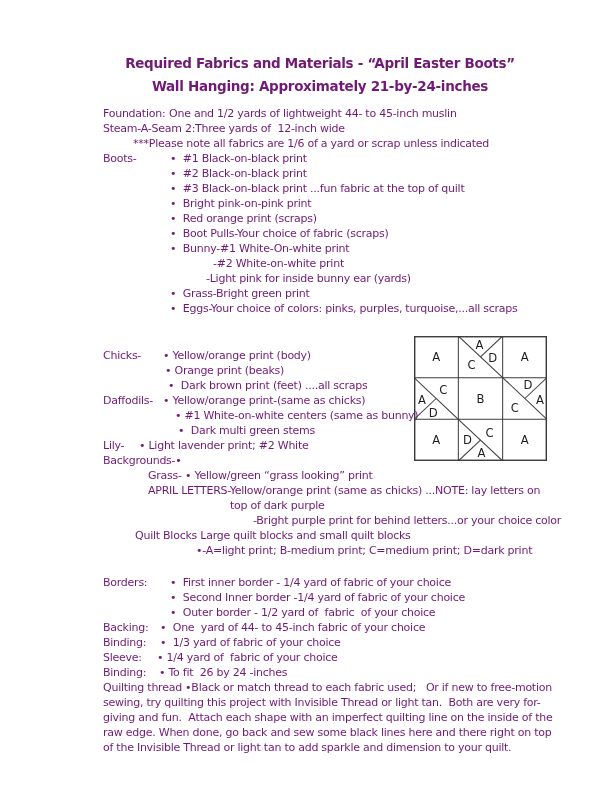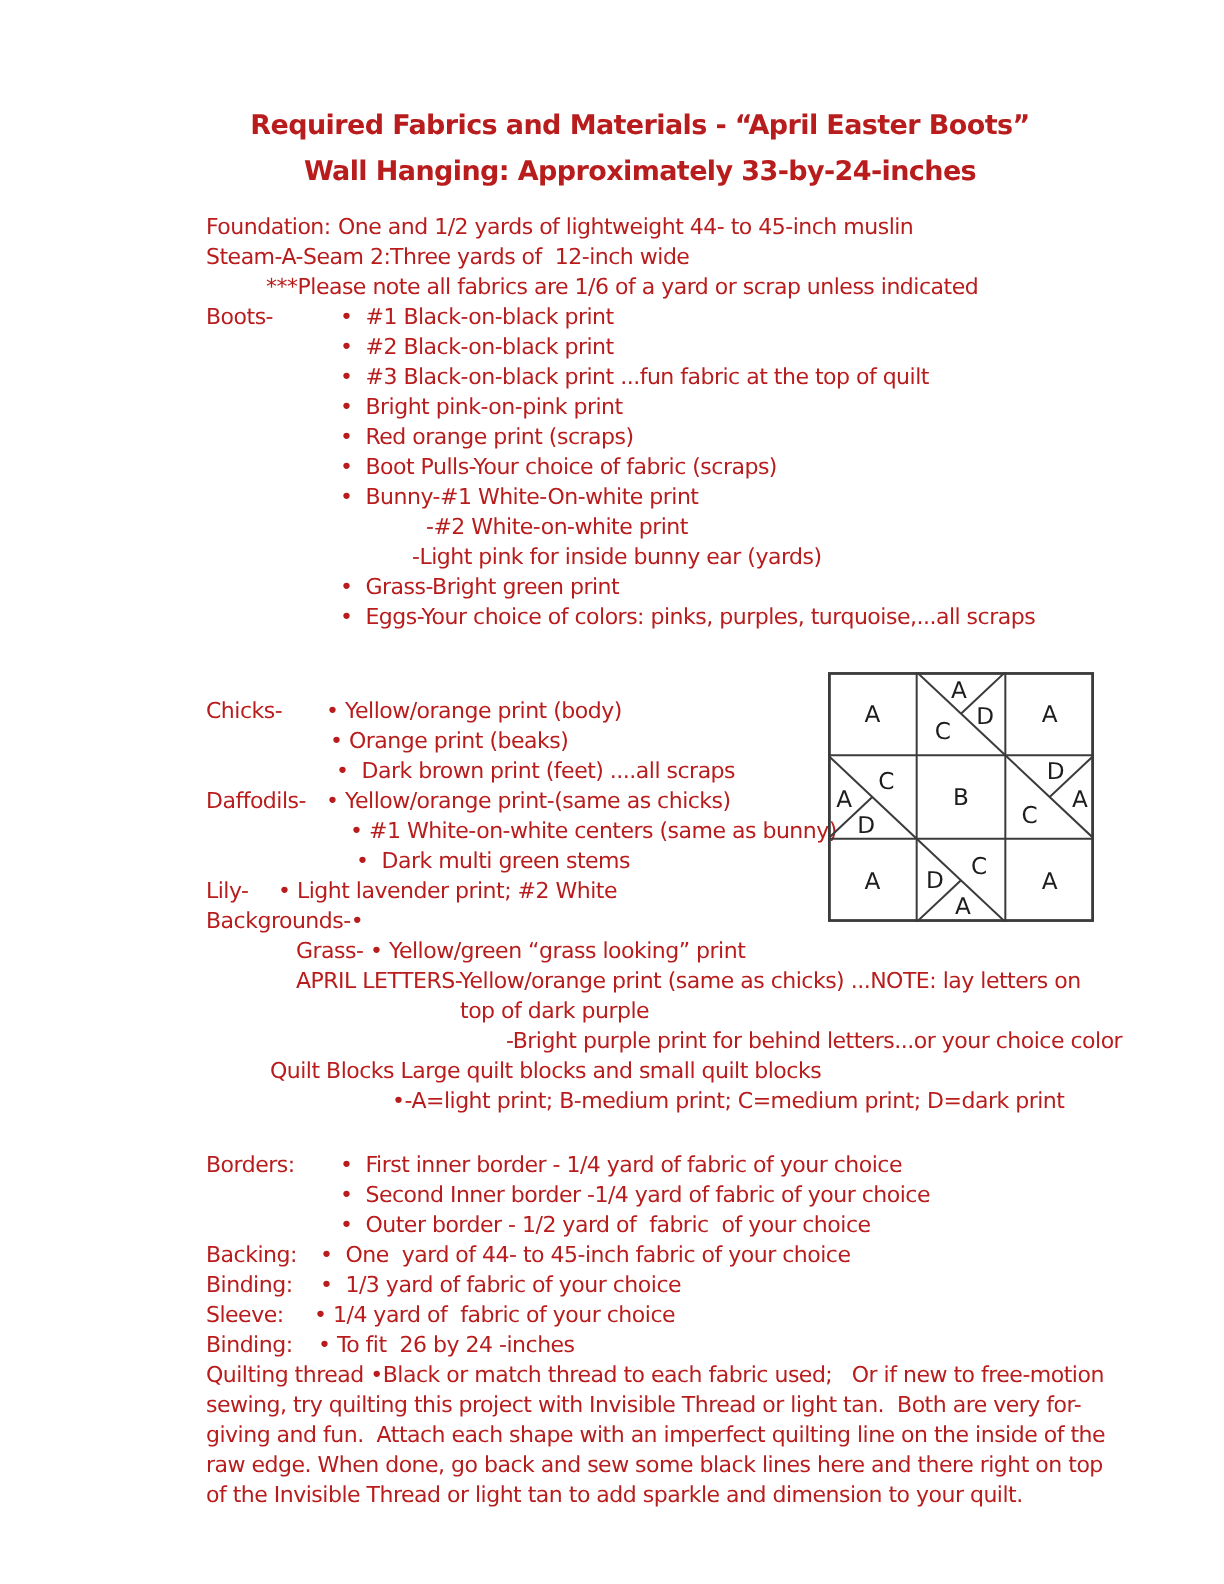--- a/index.html
+++ b/index.html
@@ -1,18 +1,18 @@
 <!DOCTYPE html>
 <html><head>
 <meta charset="utf-8">
 <style>
   html,body { margin:0; padding:0; background:#ffffff; }
   .page {
     position:relative; width:612px; height:792px; background:#ffffff;
-    font-family:"DejaVu Sans", sans-serif; color:#b91c1c; overflow:hidden;
+    font-family:"DejaVu Sans", sans-serif; color:#701a75; overflow:hidden;
   }
   .title-block { padding-top:52px; margin-left:90px; width:460px; text-align:center;
     font-weight:bold; font-size:13.5px; line-height:23px; letter-spacing:-0.3px; }
   .content { margin-top:8px; }
   .line { margin-left:103px; height:15px; line-height:15px; font-size:11px;
     letter-spacing:-0.25px; white-space:pre; }
   .lbl { display:inline-block; }
   
   .wf{width:66px} .ws{width:92px} .wb{width:67px} .wc{width:60px} .wd{width:60px}
   .wl{width:36px} .wbo{width:67px} .wba{width:57px} .wbi{width:57px} .wsl{width:54px} .wbt{width:56px}
@@ -27,21 +27,21 @@
   .diagram svg text { font-family:"DejaVu Sans", sans-serif; font-size:11.5px; fill:#1d1d1d;
     text-anchor:middle; letter-spacing:0; }
 </style>
 </head>
 <body>
 
 <div class="page">
 
   <div class="title-block">
     <div>Required Fabrics and Materials - “April Easter Boots”</div>
-    <div>Wall Hanging:  Approximately 33-by-24-inches</div>
+    <div>Wall Hanging:  Approximately 21-by-24-inches</div>
   </div>
 
   <div class="content">
 
     <div class="line"><span class="lbl wf">Foundation:</span><span>One and 1/2 yards of lightweight 44- to 45-inch muslin</span></div>
     <div class="line"><span class="lbl ws">Steam-A-Seam 2:</span><span>Three yards of  12-inch wide</span></div>
     <div class="line i-note">***Please note all fabrics are 1/6 of a yard or scrap unless indicated</div>
 
     <div class="line"><span class="lbl wb">Boots-</span><span>•  #1 Black-on-black print</span></div>
     <div class="line i-b">•  #2 Black-on-black print</div>

